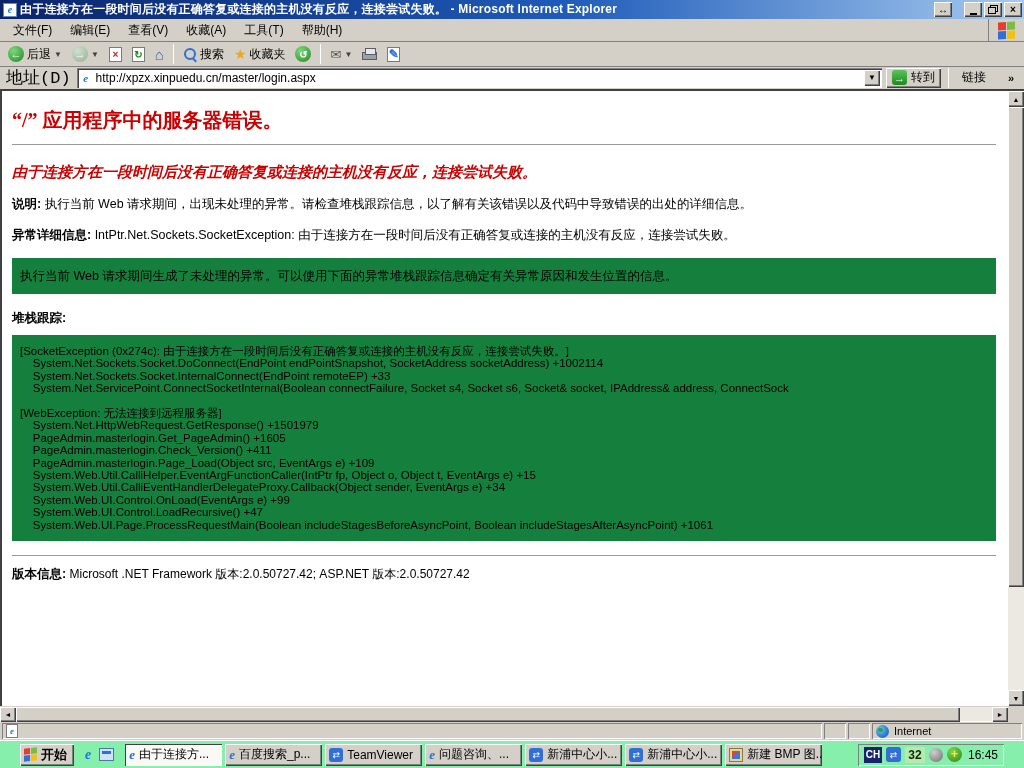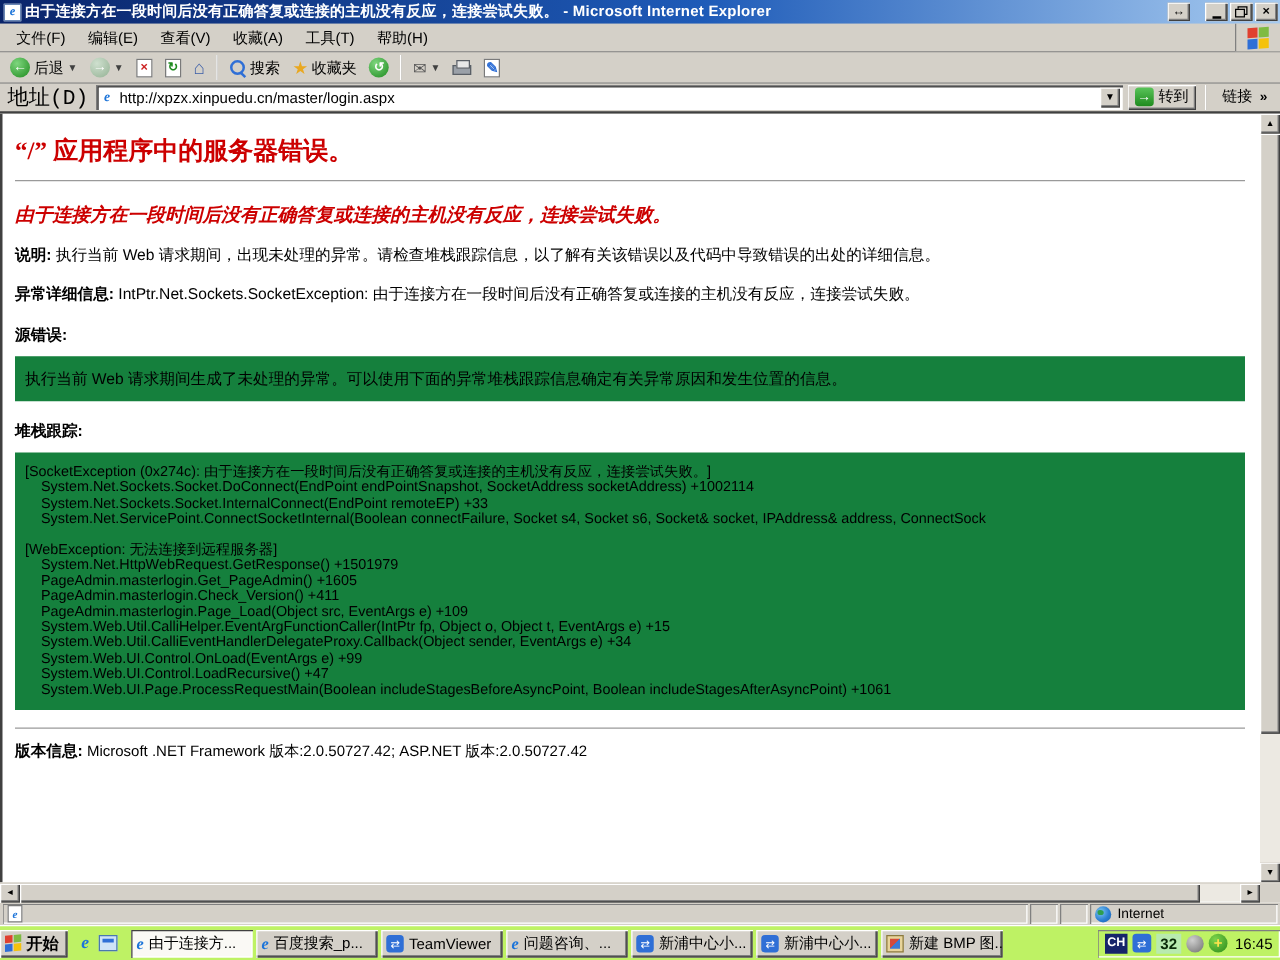--- a/index.html
+++ b/index.html
@@ -76,21 +76,21 @@
   .addr-combo { flex:1; height:20px; display:flex; align-items:center; padding-left:2px; }
   .addr-ie-icon { width:14px; height:14px; margin-right:3px; display:flex; align-items:center;
     justify-content:center; font:italic bold 11px "Liberation Serif", serif; color:#1c74d9; }
   .addr-url { flex:1; font-size:12px; color:#000; white-space:nowrap; overflow:hidden; }
   .combo-drop { width:16px; height:16px; margin-right:2px; display:flex; align-items:center;
     justify-content:center; font-size:8px; }
   .go-btn { display:flex; align-items:center; gap:4px; padding:1px 6px; height:20px;
     font-size:12px; cursor:pointer; }
   .go-icon { width:15px; height:15px; background:linear-gradient(#59c459,#1e8a1e); border-radius:3px;
     color:#fff; font-size:11px; font-weight:bold; display:flex; align-items:center; justify-content:center; }
-  .links-label { display:flex; align-items:center; gap:6px; font-size:12px; padding:0 6px; }
+  .links-label { display:flex; align-items:center; gap:22px; font-size:12px; padding:0 6px; }
   .links-chevron { font-size:11px; font-weight:bold; }
 
   
   .content { flex:1; position:relative; background:#fff; border-left:2px solid #404040; overflow:hidden; }
   .page { position:absolute; left:0; top:0; right:16px; bottom:0; overflow:hidden; padding:10px 12px 0 10px; }
   .err-h1 { color:#cc0000; font-size:20px; font-weight:bold; margin:6px 0 10px 0;font-family:Liberation Serif, serif; }
   .page hr { border:none; border-top:1px solid #9a9a9a; margin:10px 0; }
   .err-h2 { color:#cc0000; font-size:15px; font-weight:bold; font-style:italic; margin:18px 0 14px 0; }
   .para { font-size:12.5px; color:#000; margin:14px 0; line-height:1.35; }
   .para b { font-size:12.5px; }
@@ -124,22 +124,22 @@
   .sb-doc { width:12px; height:14px; background:#fff; border:1px solid #7a7a7a; display:flex;
     align-items:center; justify-content:center; font:italic bold 9px "Liberation Serif",serif; color:#1c74d9; }
   .sb-small { width:22px; }
   .sb-zone { width:150px; gap:5px; }
   .globe { width:13px; height:13px; border-radius:50%;
     background: radial-gradient(circle at 35% 35%, #7ec8f0 0%, #2b7fd4 55%, #1b5fa8 100%); position:relative; }
   .globe::after { content:""; position:absolute; left:2px; top:3px; width:5px; height:4px;
     background:#2e9e4f; border-radius:40% 60% 50% 50%; }
 
   
-  .taskbar { height:28px; display:flex; align-items:center; gap:3px; padding:2px 0;
-    background:#bef264; border-top:1px solid #fff; }
+  .taskbar { height:28px; display:flex; align-items:center; gap:3px; padding:2px 20px;
+    background:#86efac; border-top:1px solid #fff; }
   .start-btn { display:flex; align-items:center; gap:4px; height:22px; padding:0 7px 0 4px;
     font-size:13px; font-weight:bold; cursor:pointer; }
   .start-flag { display:grid; grid-template-columns:6px 6px; grid-template-rows:6px 6px; gap:1px; transform:skewY(-6deg); }
   .start-flag i:nth-child(1){background:#e0402f;} .start-flag i:nth-child(2){background:#7fbb42;}
   .start-flag i:nth-child(3){background:#2f6fd6;} .start-flag i:nth-child(4){background:#f4c20d;}
   .quick { display:flex; align-items:center; gap:8px; padding:0 8px; }
   .ql-icon { font:italic bold 14px "Liberation Serif", serif; color:#1c74d9; cursor:pointer; }
   .ql-icon2 { width:15px; height:13px; background:#cfe3f7; border:1px solid #4a78b0; position:relative; cursor:pointer; }
   .ql-icon2::after { content:""; position:absolute; left:2px; top:2px; width:9px; height:3px; background:#2f6fd6; }
   .task-btn { display:flex; align-items:center; gap:4px; width:97px; height:22px; padding:0 4px;
@@ -275,21 +275,20 @@
     <div class="page">
       <div class="err-h1">“/” 应用程序中的服务器错误。</div>
       <hr>
       <div class="err-h2">由于连接方在一段时间后没有正确答复或连接的主机没有反应，连接尝试失败。</div>
       <div class="para">
         <b>说明:</b><span> 执行当前 Web 请求期间，出现未处理的异常。请检查堆栈跟踪信息，以了解有关该错误以及代码中导致错误的出处的详细信息。</span>
       </div>
       <div class="para">
         <b>异常详细信息:</b><span> IntPtr.Net.Sockets.SocketException: 由于连接方在一段时间后没有正确答复或连接的主机没有反应，连接尝试失败。</span>
       </div>
-      <div class="label-line">源错误:</div>
       <div class="ybox">
         <span>执行当前 Web 请求期间生成了未处理的异常。可以使用下面的异常堆栈跟踪信息确定有关异常原因和发生位置的信息。</span>
       </div>
       <div class="label-line">堆栈跟踪:</div>
       <div class="ybox">
         <pre>[SocketException (0x274c): 由于连接方在一段时间后没有正确答复或连接的主机没有反应，连接尝试失败。]
     System.Net.Sockets.Socket.DoConnect(EndPoint endPointSnapshot, SocketAddress socketAddress) +1002114
     System.Net.Sockets.Socket.InternalConnect(EndPoint remoteEP) +33
     System.Net.ServicePoint.ConnectSocketInternal(Boolean connectFailure, Socket s4, Socket s6, Socket&amp; socket, IPAddress&amp; address, ConnectSock
 

